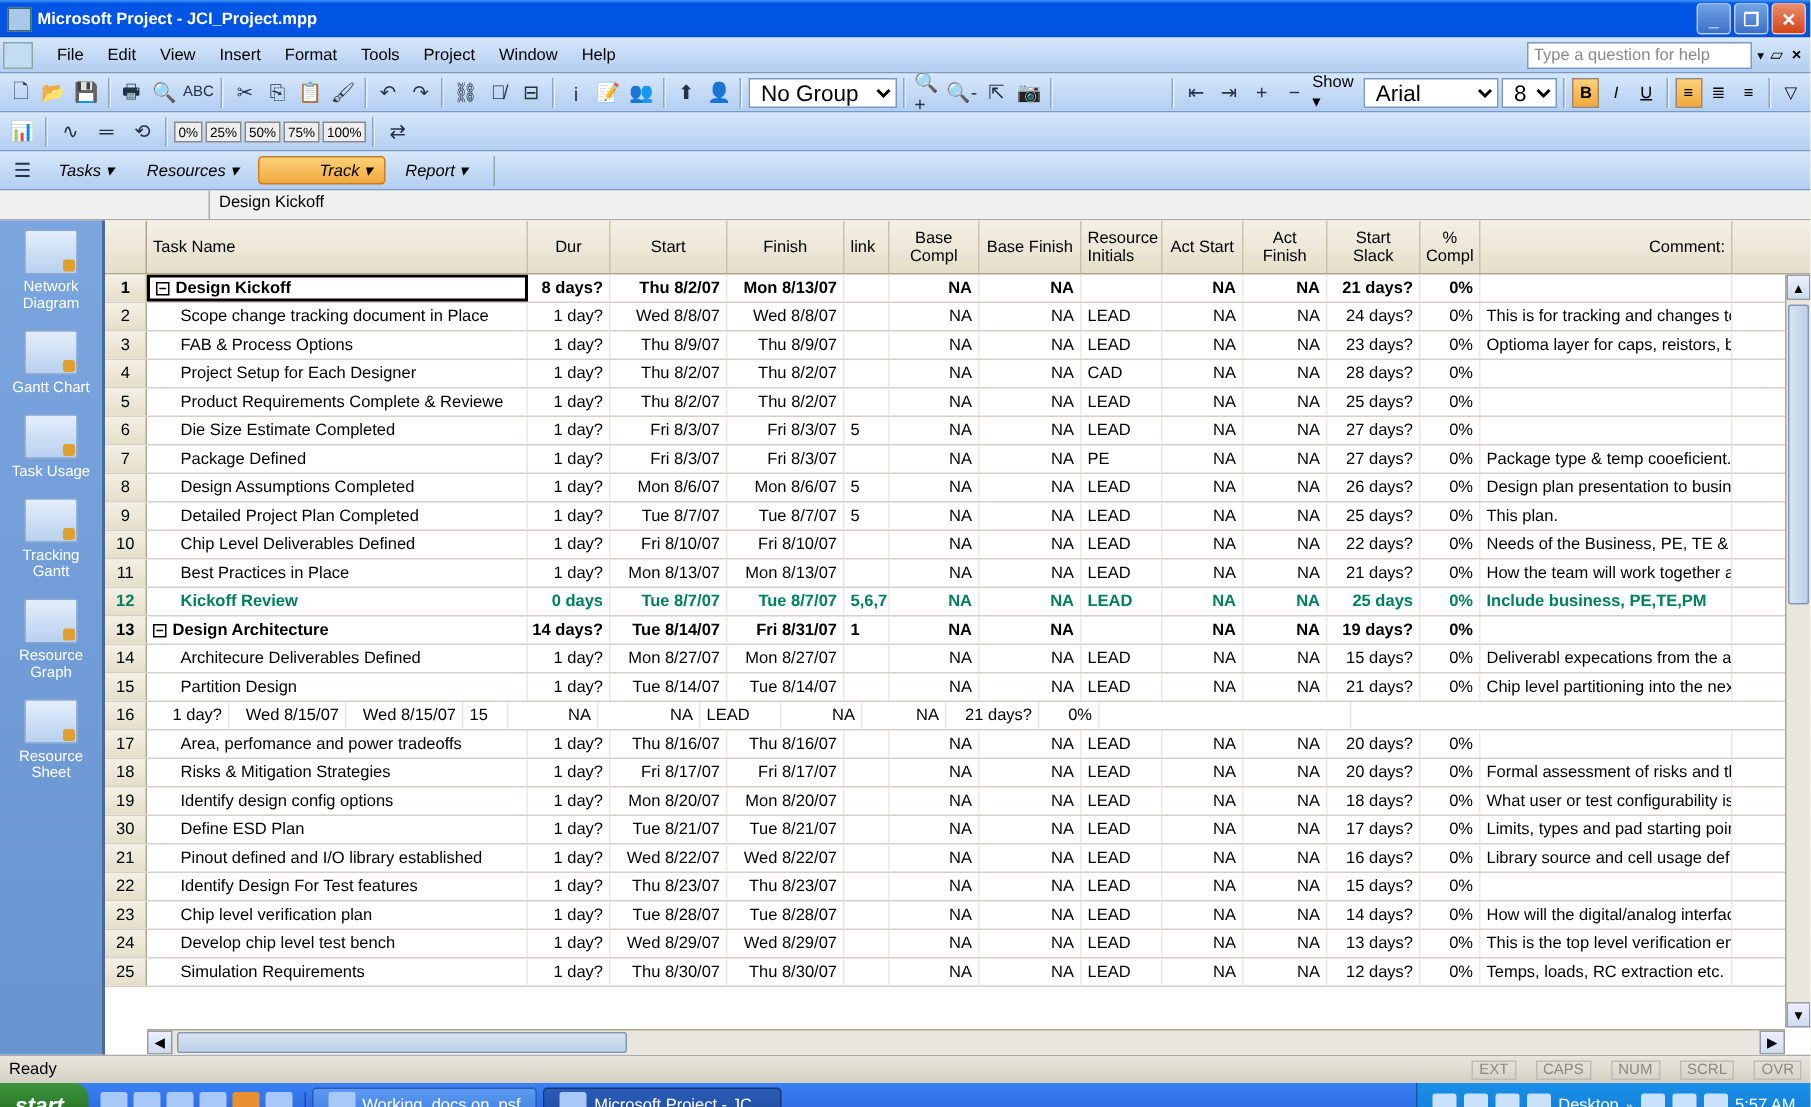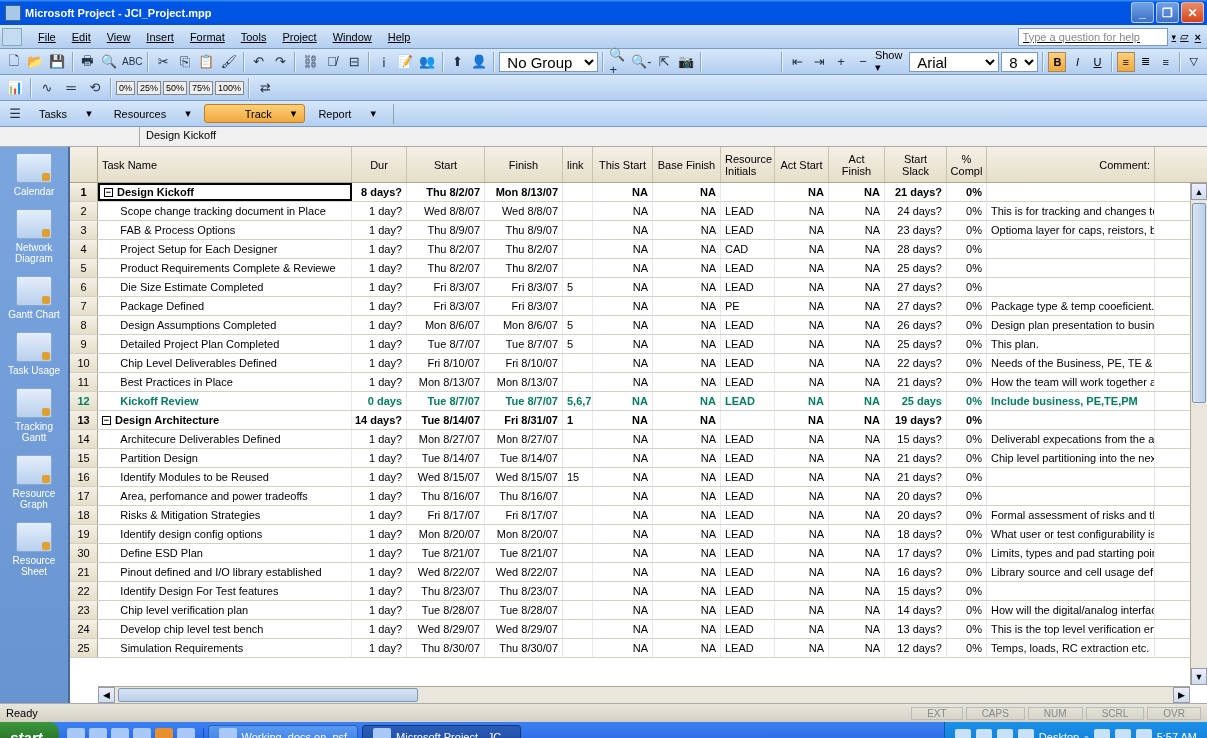--- a/index.html
+++ b/index.html
@@ -5,38 +5,38 @@
 * { box-sizing: border-box; margin: 0; padding: 0; }
 body { font-family: Tahoma, Arial, sans-serif; font-size: 11px; overflow: hidden; width: 1207px; height: 738px; background: #ece9d8; }
 .titlebar { height: 25px; background: linear-gradient(to bottom, #3e95f7, #0054e3 10%, #0054e3 80%, #0050d8); display: flex; align-items: center; color: white; padding-left: 5px; }
 .titlebar .app-icon { width: 16px; height: 16px; background: #a8c8e8; border: 1px solid #466; margin-right: 4px; }
 .titlebar .title { font-weight: bold; flex: 1; }
 .winbtns { display: flex; padding-right: 3px; }
 .winbtn { width: 23px; height: 21px; margin-left: 2px; border: 1px solid #fff8; border-radius: 3px; display: flex; align-items: center; justify-content: center; color: white; font-weight: bold; font-size: 12px; }
 .winbtn.min, .winbtn.max { background: linear-gradient(to bottom, #6fa3e6, #3e6fc6); }
 .winbtn.close { background: linear-gradient(to bottom, #e88e6a, #d4441a); }
 
-.menubar { height: 24px; background: linear-gradient(to bottom, #d6e7f9, #b3cef1); display: flex; align-items: center; border-bottom: 1px solid #7a9ac4; padding-left: 2px; text-decoration: underline;}
+.menubar { height: 24px; background: linear-gradient(to bottom, #d6e7f9, #b3cef1); display: flex; align-items: center; border-bottom: 1px solid #7a9ac4; padding-left: 2px;}
 .menubar .micon { width: 20px; height: 18px; background: #c4dbf4; border: 1px solid #8aa; margin-right: 8px; }
 .menubar .mitem { padding: 3px 8px; cursor: pointer; text-decoration: underline; text-decoration-color: transparent; }
 .menubar .spacer { flex: 1; }
 .helpbox { width: 150px; height: 18px; border: 1px solid #7a9ac4; background: white; color: #888; padding: 1px 4px; font-size: 11px; }
 .menubar .caret { margin: 0 4px; font-size: 9px; }
 .menubar .closex { margin: 0 6px; font-weight: bold; }
 
 .toolbar { height: 26px; background: linear-gradient(to bottom, #d6e7f9, #b3cef1); display: flex; align-items: center; border-bottom: 1px solid #7a9ac4; padding: 0 4px; gap: 2px; }
 .tbtn { width: 22px; height: 22px; border: 1px solid transparent; display: flex; align-items: center; justify-content: center; font-size: 13px; color: #234; border-radius: 3px; }
 .tsep { width: 2px; height: 20px; border-left: 1px solid #8aa8c8; border-right: 1px solid #e6f0fa; margin: 0 2px; }
 .combo { height: 20px; border: 1px solid #7a9ac4; background: white; padding: 0 3px; font-size: 15px; display: flex; align-items: center; }
 
 .toolbar2 { height: 26px; background: linear-gradient(to bottom, #d6e7f9, #b3cef1); display: flex; align-items: center; border-bottom: 1px solid #7a9ac4; padding: 0 4px; gap: 2px; }
 .pctbtn { font-size: 9px; padding: 1px 2px; border: 1px solid #888; background: #eee; }
 
 .viewbar { height: 26px; background: linear-gradient(to bottom, #d6e7f9, #b3cef1); display: flex; align-items: center; border-bottom: 1px solid #7a9ac4; padding: 0 4px; gap: 4px; }
-.vbtn { padding: 2px 8px; border: 1px solid transparent; border-radius: 3px; display: flex; align-items: center; gap: 19px; }
+.vbtn { padding: 2px 8px; border: 1px solid transparent; border-radius: 3px; display: flex; align-items: center; gap: 3px; font-style: italic; }
 .vbtn.track { background: linear-gradient(to bottom, #fdd07a, #f0a93c); border: 1px solid #c77d1d; padding-left: 40px; }
 .vsep { width: 2px; height: 20px; border-left: 1px solid #8aa; margin: 0 4px;}
 
 .formulabar { height: 20px; background: #f0f0f0; border-bottom: 1px solid #aaa; display: flex; }
 .fcell { width: 140px; border-right: 1px solid #aaa; }
 .finput { flex: 1; padding: 2px 6px; }
 
 .mainarea { display: flex; height: 556px; }
 .sidenav { width: 70px; background: linear-gradient(to bottom, #7aa5df, #6894d0); border-right: 2px solid #4a6a9a; overflow: hidden; }
 .sideitem { text-align: center; padding: 6px 2px; color: white; font-size: 10px; cursor: pointer; }
@@ -63,21 +63,21 @@
 
 .vscroll { position: absolute; right: 0; top: 36px; bottom: 18px; width: 17px; background: #e8e6dd; border-left: 1px solid #b0a890; }
 .vscroll .thumb { position: absolute; left: 1px; right: 1px; top: 20px; height: 200px; background: linear-gradient(to right,#d8e4f2,#bcd0ea); border: 1px solid #8098b8; border-radius: 2px; }
 .vscroll .arr { position:absolute; left:0; right:0; height:17px; background:linear-gradient(to bottom,#eef,#cde); border:1px solid #99a; display:flex; align-items:center; justify-content:center; font-size:9px; }
 .hscroll { position: absolute; left: 28px; right: 17px; bottom: 0; height: 17px; background: #e8e6dd; border-top: 1px solid #b0a890; }
 .hscroll .arr { position:absolute; top:0; bottom:0; width:17px; background:linear-gradient(to bottom,#eef,#cde); border:1px solid #99a; display:flex; align-items:center; justify-content:center; font-size:9px; }
 .hscroll .thumb { position:absolute; top:1px; bottom:1px; left:20px; width:300px; background:linear-gradient(to bottom,#d8e4f2,#bcd0ea); border:1px solid #8098b8; border-radius:2px;}
 
 .statusbar { height: 19px; background: linear-gradient(to bottom,#e8e6dc,#d4d0c4); border-top: 1px solid #aaa; display: flex; align-items: center; padding: 0 6px; font-size: 11px; }
 .statusbar .flex { flex: 1; }
-.stcell { border: 1px solid #bbb; padding: 0 15px; margin-left: 3px; color: #888; font-size: 10px; }
+.stcell { border: 1px solid #bbb; padding: 0 4px; margin-left: 13px; color: #888; font-size: 10px; }
 
 .taskbar { height: 30px; background: linear-gradient(to top, #245edb, #3c81f3); display: flex; align-items: center; color: white; font-size: 11px; }
 .startbtn { height: 30px; padding: 0 16px 0 10px; background: linear-gradient(to bottom,#3c963c,#2c7c2c 50%,#1c641c); border-radius: 0 10px 10px 0; font-weight: bold; font-style: italic; font-size: 15px; display: flex; align-items: center; }
 .qicons { display: flex; gap: 4px; padding: 0 8px; border-right: 1px solid #1a4cb8; }
 .qicon { width: 18px; height: 18px; background: #a8c8f8; border-radius: 2px; }
 .taskbtn { height: 24px; padding: 0 10px; background: linear-gradient(to bottom,#5a9af0,#3c7ae0); border: 1px solid #2a5cb8; border-radius: 3px; margin-left: 4px; display: flex; align-items: center; gap: 5px; font-size: 11px; max-width:170px; overflow:hidden; white-space:nowrap;}
 .taskbtn.active { background: linear-gradient(to bottom,#2c5cb8,#1e4a9c); border-color: #123878; }
 .tray { margin-left: auto; background: linear-gradient(to bottom,#1a90e8,#1278d0); height: 30px; display: flex; align-items: center; padding: 0 10px; gap: 5px; border-left: 1px solid #0a5ca8;}
 .tricon { width: 16px; height: 16px; background: #c8e0f8; border-radius: 2px; }
 
@@ -213,24 +213,20 @@
   <div class="vsep"></div>
 </div>
 
 <div class="formulabar">
   <div class="fcell"></div>
   <div class="finput">Design Kickoff</div>
 </div>
 
 <div class="mainarea">
   <div class="sidenav" id="sidenav">
-      <div class="sideitem">
-        <div class="sideicon"></div>
-        <div>Calendar</div>
-      </div>
       <div class="sideitem">
         <div class="sideicon"></div>
         <div>Network Diagram</div>
       </div>
       <div class="sideitem">
         <div class="sideicon"></div>
         <div>Gantt Chart</div>
       </div>
       <div class="sideitem">
         <div class="sideicon"></div>
@@ -250,21 +246,21 @@
       </div>
     </div>
   <div class="gridwrap">
     <div class="gridhead">
       <div class="gh corner"></div>
       <div class="gh c-task">Task Name</div>
       <div class="gh c-dur center">Dur</div>
       <div class="gh c-start center">Start</div>
       <div class="gh c-finish center">Finish</div>
       <div class="gh c-link">link</div>
-      <div class="gh c-bs center">This Start</div>
+      <div class="gh c-bs center">Base Compl</div>
       <div class="gh c-bf center">Base Finish</div>
       <div class="gh c-ri">Resource Initials</div>
       <div class="gh c-as center">Act Start</div>
       <div class="gh c-af center">Act Finish</div>
       <div class="gh c-ss center">Start Slack</div>
       <div class="gh c-pc center">% Compl</div>
       <div class="gh c-cm" style="justify-content:flex-end">Comment:</div>
     </div>
     <div class="gridbody" id="gridbody">
         <div class="grow bold">
@@ -502,21 +498,20 @@
           <div class="gc c-bf r">NA</div>
           <div class="gc c-ri">LEAD</div>
           <div class="gc c-as r">NA</div>
           <div class="gc c-af r">NA</div>
           <div class="gc c-ss r">21 days?</div>
           <div class="gc c-pc r">0%</div>
           <div class="gc c-cm">Chip level partitioning into the next</div>
         </div>
         <div class="grow ">
           <div class="gc rownum">16</div>
-          <div class="gc c-task">&nbsp;&nbsp;&nbsp;&nbsp;&nbsp;&nbsp;Identify Modules to be Reused</div>
           <div class="gc c-dur r">1 day?</div>
           <div class="gc c-start r">Wed 8/15/07</div>
           <div class="gc c-finish r">Wed 8/15/07</div>
           <div class="gc c-link">15</div>
           <div class="gc c-bs r">NA</div>
           <div class="gc c-bf r">NA</div>
           <div class="gc c-ri">LEAD</div>
           <div class="gc c-as r">NA</div>
           <div class="gc c-af r">NA</div>
           <div class="gc c-ss r">21 days?</div>

